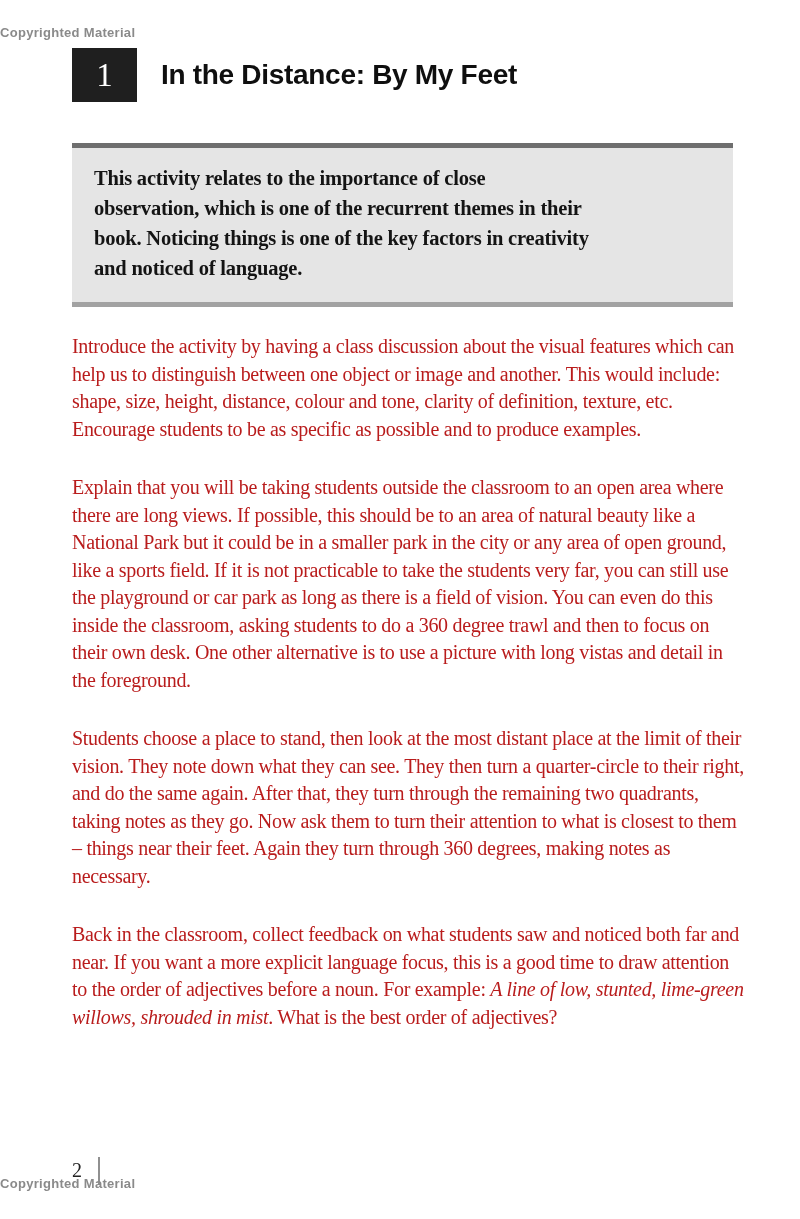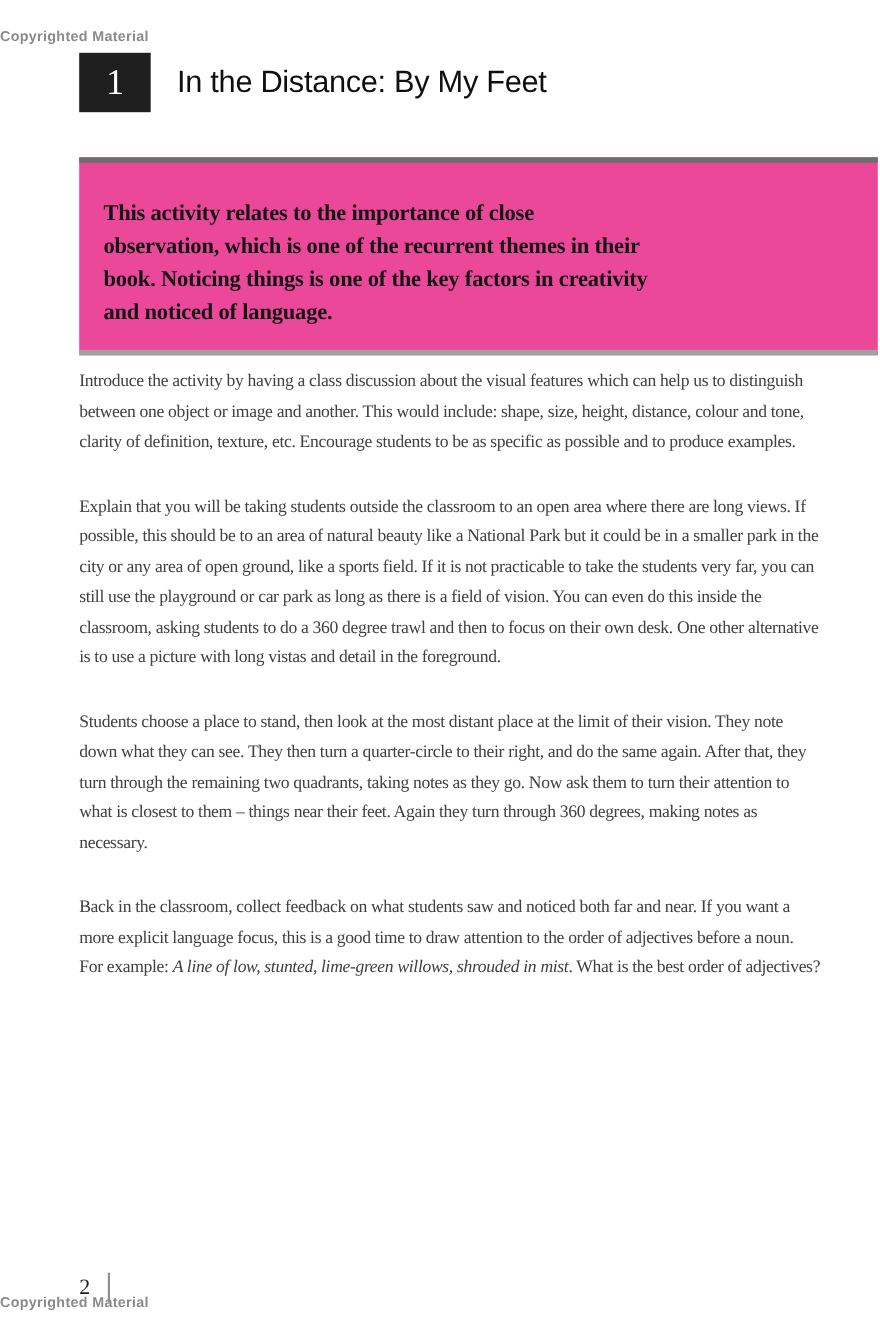--- a/index.html
+++ b/index.html
@@ -42,54 +42,54 @@
     display: flex;
     align-items: center;
     justify-content: center;
     font-family: "Liberation Serif", serif;
     font-size: 33px;
     flex: 0 0 auto;
   }
   .chapter-title {
     margin-left: 24px;
     font-family: "Liberation Sans", sans-serif;
-    font-weight: 400;
+    font-weight: 700;
     font-size: 28px;
     letter-spacing: -0.3px;
     color: #0f0f0f;
     white-space: nowrap;
   }
 
   .callout {
     position: absolute;
     top: 143px;
     left: 72px;
-    width: 726px;
-    background: #ec4899;
+    width: 661px;
+    background: #e5e5e5;
     border-top: 5px solid #6e6e6e;
     border-bottom: 5px solid #a2a2a2;
-    padding: 31px 16px 19px 22px;
+    padding: 15px 16px 19px 22px;
   }
   .callout-line {
     font-weight: 700;
     font-size: 20.5px;
     line-height: 30px;
     letter-spacing: -0.2px;
     color: #141414;
   }
 
   .body-text {
     position: absolute;
     top: 333px;
     left: 72px;
     width: 674px;
-    font-size: 16px;
+    font-size: 20px;
     line-height: 27.5px;
     letter-spacing: -0.3px;
-    color: #404040;
+    color: #b91c1c;
     text-align: left;
   }
   .body-text p + p { margin-top: 31px; }
   .italic { font-style: italic; }
 
   .footer {
     position: absolute;
     top: 1157px;
     left: 72px;
     display: flex;

